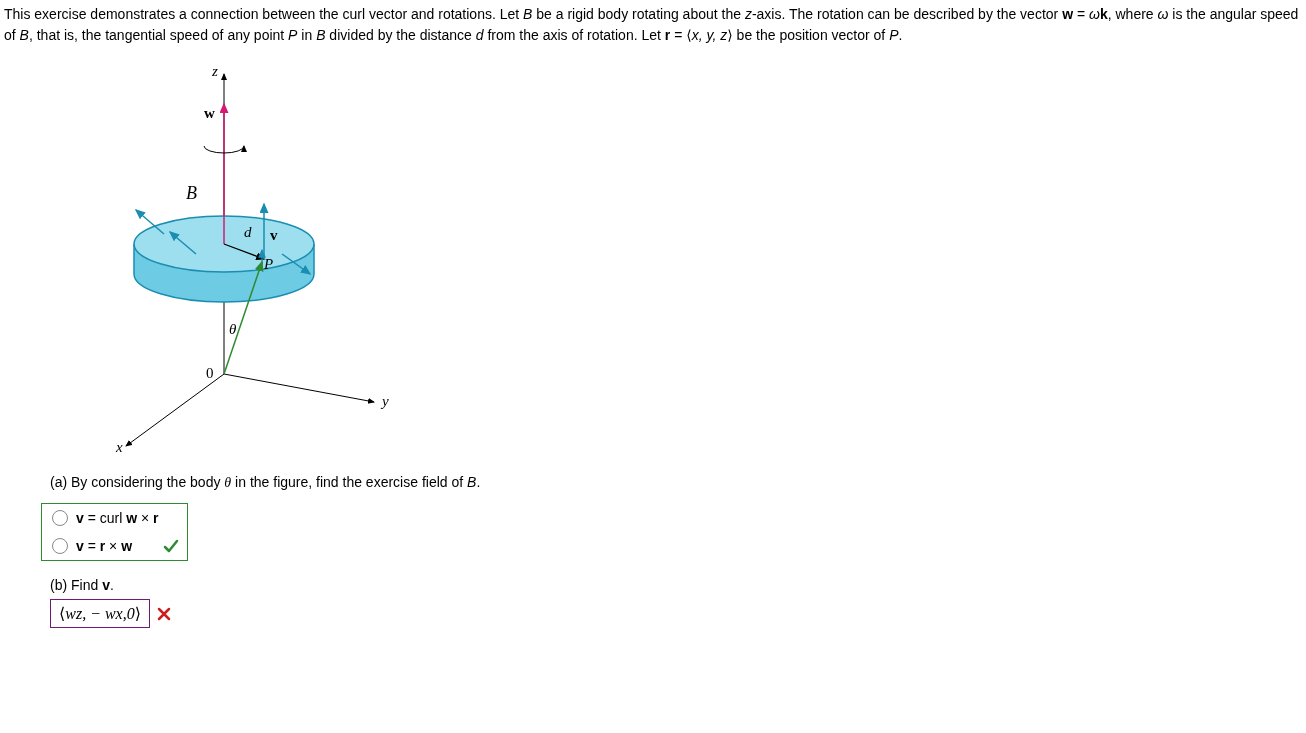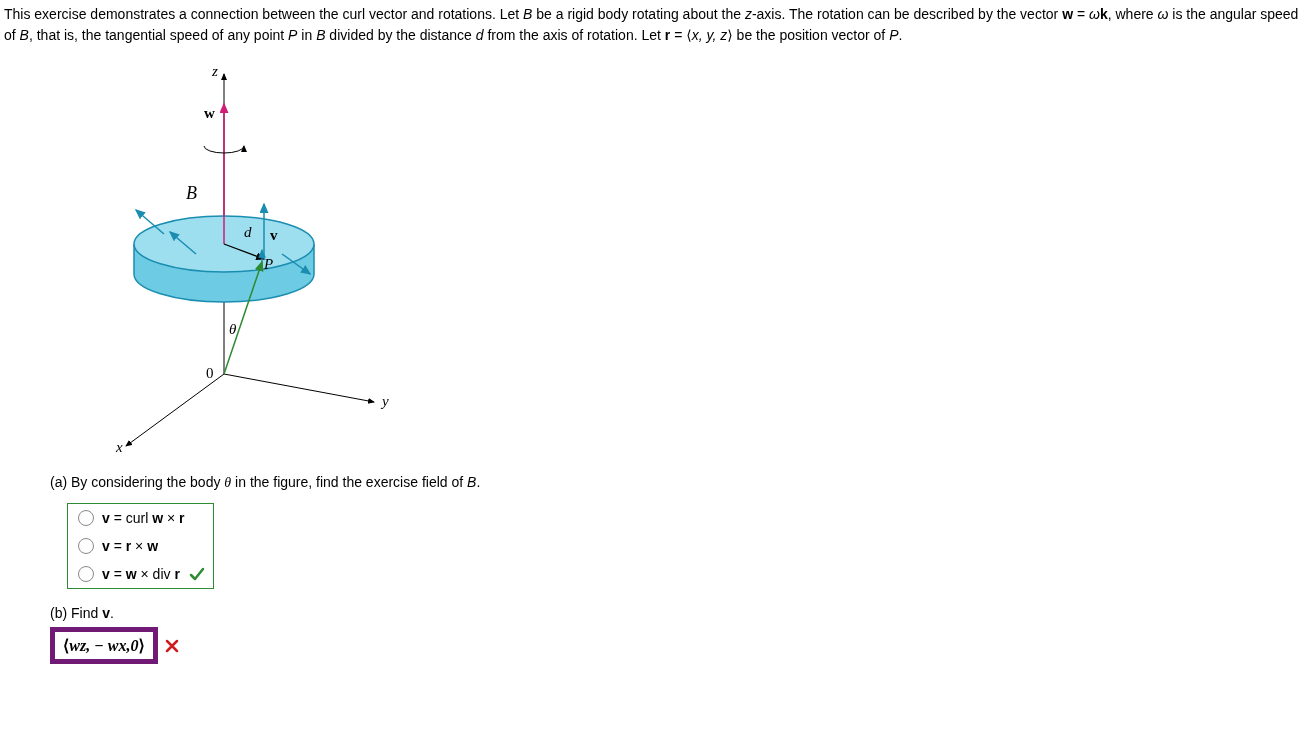--- a/index.html
+++ b/index.html
@@ -20,21 +20,21 @@
   .bold { font-weight: bold; }
   .figure-wrap {
     margin: 8px 0 20px 0;
     position: relative;
   }
   svg.diagram { display:block; }
   .part {
     margin: 10px 0 6px 46px;
   }
   .answer-box {
-    margin: 6px 0 6px 63px;
+    margin: 6px 0 6px 37px;
     border: 1px solid #2e8b32; 
     display: inline-block;
     position: relative;
   }
   .option {
     display: flex;
     align-items: center;
     padding: 6px 28px 6px 10px;
     font-size: 14px;
   }
@@ -68,26 +68,25 @@
     width: 16px; height:16px;
     margin-left: 6px;
     vertical-align: middle;
   }
   .part-b-row {
     margin: 6px 0 0 46px;
     display: flex;
     align-items: center;
   }
   .part-b-box {
-    border: 5px solid #701a75;
+    border: 1px solid #701a75;
     padding: 4px 8px;
     font-family: "Times New Roman", serif;
     font-size: 16px;
     display: inline-block;
-    font-weight: bold;
   }
   .angbr { font-family: "Times New Roman", serif; }
 </style>
 </head>
 <body>
 
 
 
 
 <div class="prompt">
@@ -162,24 +161,20 @@
 
 <div class="answer-box">
   <div class="option">
     <span class="radio"></span>
     <label><span class="bold">v</span> = curl <span class="bold">w</span> × <span class="bold">r</span></label>
   </div>
   <div class="option">
     <span class="radio"></span>
     <label><span class="bold">v</span> = <span class="bold">r</span> × <span class="bold">w</span></label>
   </div>
-  <div class="option">
-    <span class="radio"></span>
-    <label><span class="bold">v</span> = <span class="bold">w</span> × div <span class="bold">r</span></label>
-  </div>
   <span class="feedback-icon">
     <svg width="16" height="16" viewBox="0 0 16 16">
         <path d="M2 9 L6 13 L14 3" stroke="#2e8b32" stroke-width="2.5" fill="none" stroke-linecap="round" stroke-linejoin="round"></path>
       </svg>
   </span>
 </div>
 
 
 <div class="part">
   <span>(b) Find </span><span class="bold">v</span><span>.</span>

